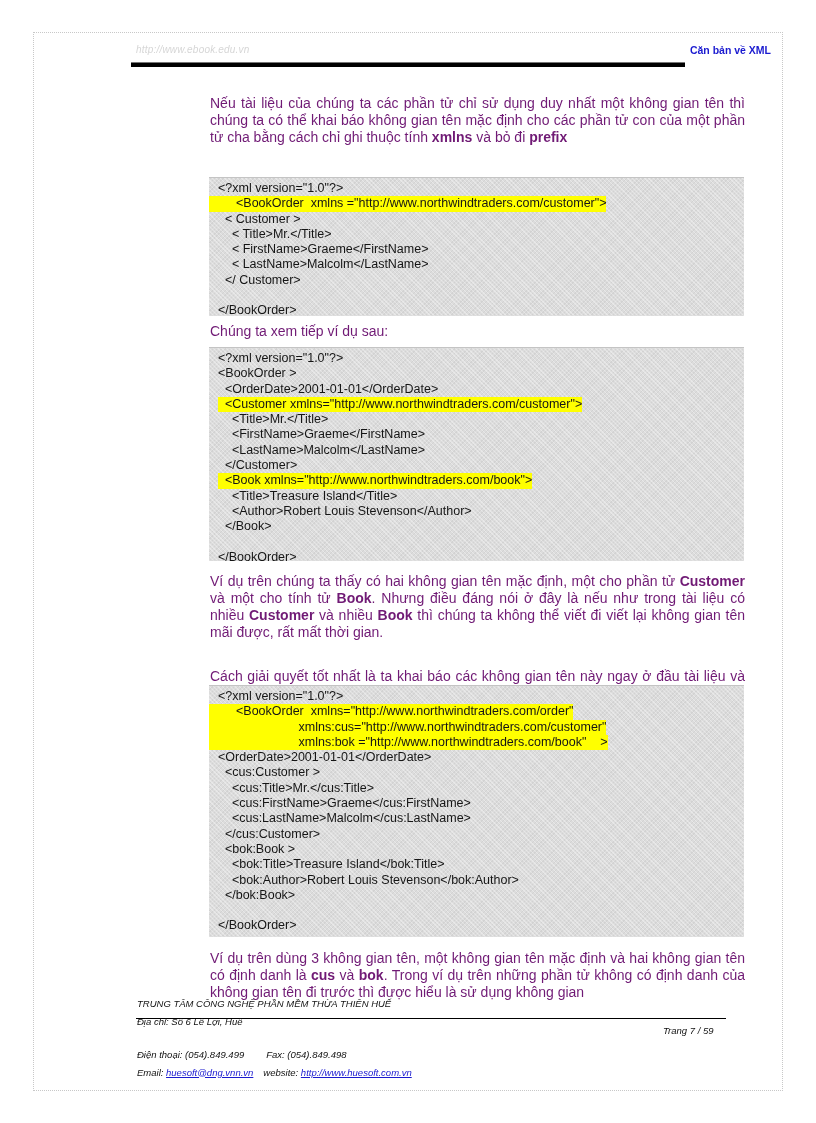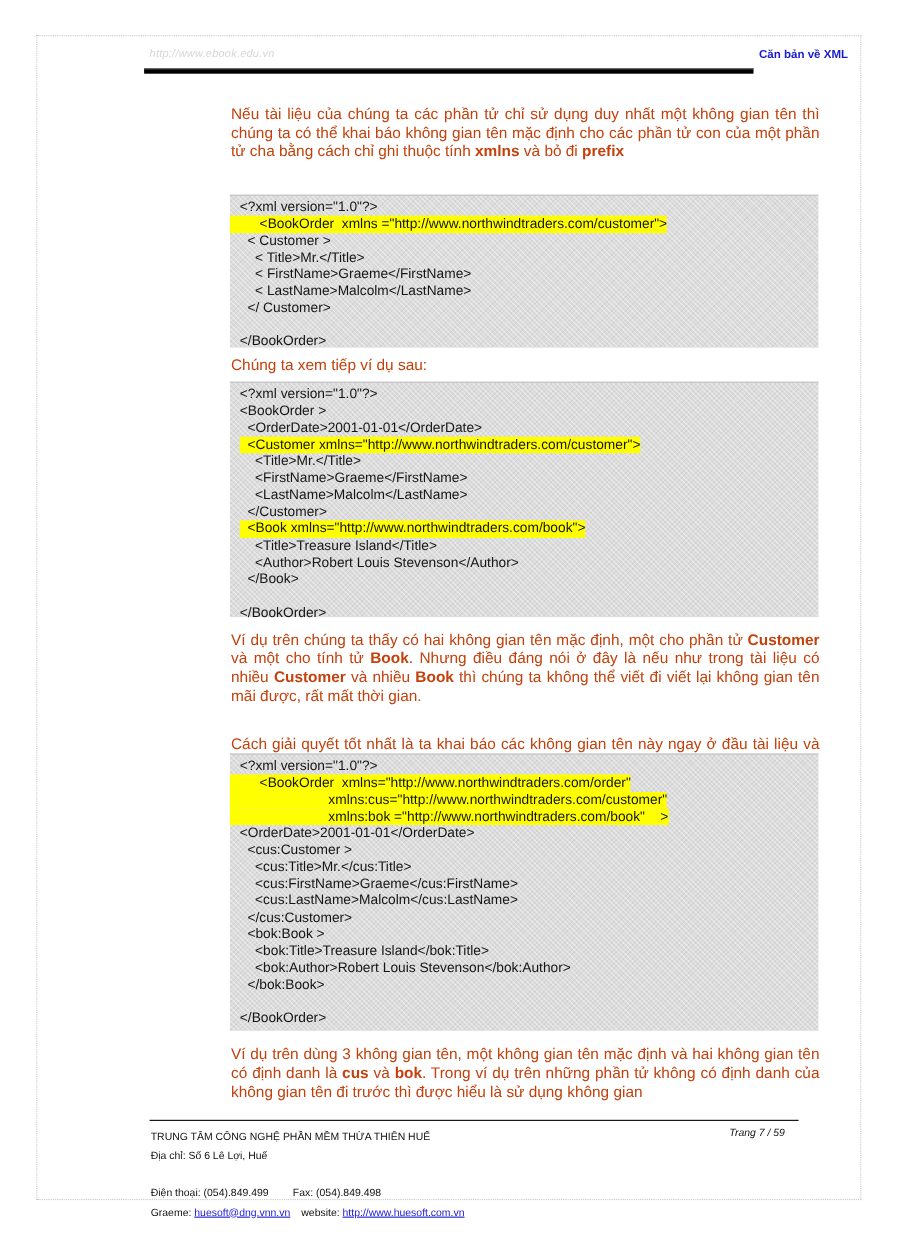--- a/index.html
+++ b/index.html
@@ -50,21 +50,21 @@
       background: #000000;
       border-top: 1px solid #777777;
     }
     .para {
       position: absolute;
       left: 210px;
       width: 535px;
       font-size: 14px;
       line-height: 17px;
       text-align: justify;
-      color: #c2410c;
+      color: #701a75;
     }
     .para b { font-weight: bold; }
     .code-box {
       position: absolute;
       left: 209px;
       width: 535px;
       background-color: #dcdcdc;
       background-image:
         repeating-linear-gradient(45deg, rgba(255,255,255,0.35) 0 1px, transparent 1px 3px),
         repeating-linear-gradient(-45deg, rgba(180,180,180,0.25) 0 1px, transparent 1px 3px);
@@ -95,24 +95,25 @@
       position: absolute;
       left: 136px;
       top: 1018px;
       width: 590px;
       height: 1px;
       background: #000000;
     }
     .footer {
       position: absolute;
       left: 137px;
-      top: 1025px;
+      top: 995px;
       font-size: 9.5px;
       line-height: 17.5px;
       color: #111111;
+      font-style: italic;
     }
     .footer a {
       color: #1a1ad0;
       text-decoration: underline;
     }
     .footer .fax {
       display: inline-block;
       margin-left: 22px;
       margin-top: 16px;
     }
@@ -200,16 +201,16 @@
 </div>
 
 <div class="footer-rule"></div>
 <div class="footer">
   <div>TRUNG TÂM CÔNG NGHỆ PHẦN MỀM THỪA THIÊN HUẾ</div>
   <div>Địa chỉ: Số 6 Lê Lợi, Huế</div>
   <div>
     <span>Điện thoại: (054).849.499</span><span class="fax">Fax: (054).849.498</span>
   </div>
   <div>
-    <span>Graeme: </span><a>huesoft@dng.vnn.vn</a><span class="website"><span>website: </span><a>http://www.huesoft.com.vn</a></span>
+    <span>Email: </span><a>huesoft@dng.vnn.vn</a><span class="website"><span>website: </span><a>http://www.huesoft.com.vn</a></span>
   </div>
 </div>
 <div class="page-num">Trang  7 / 59</div>
 
 </body></html>

